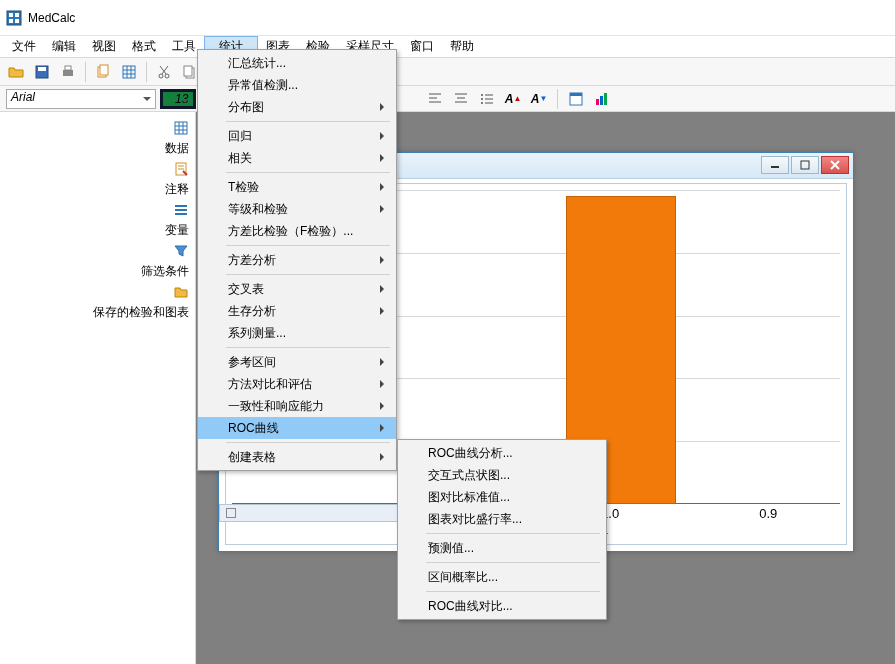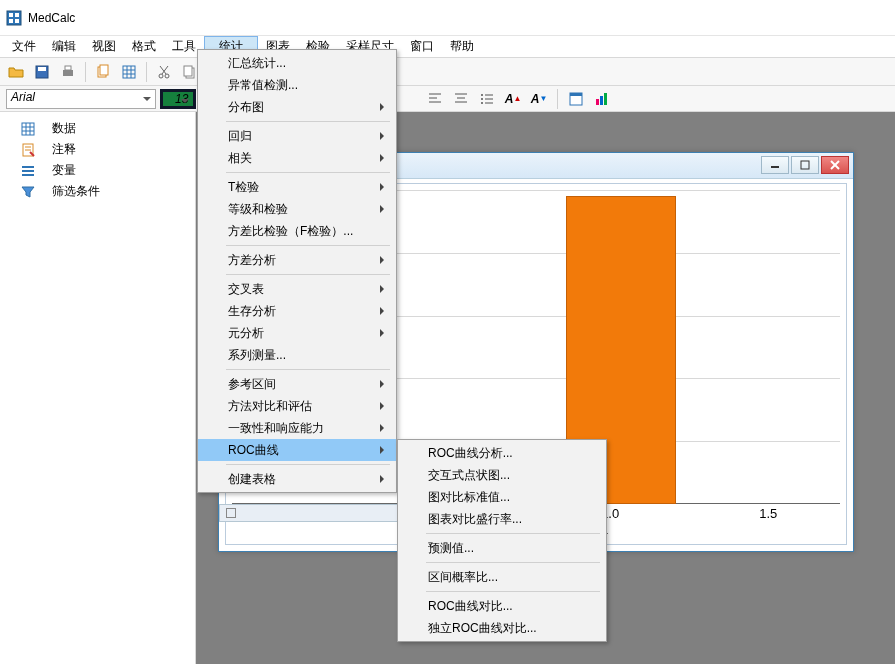--- a/index.html
+++ b/index.html
@@ -23,21 +23,21 @@
 
 .fontrow { height:26px; display:flex; align-items:center; padding:2px 6px; gap:4px; border-bottom:1px solid #d8d8d8; background:#f7f7f7;font-style:italic; }
 .fontname { width:150px; height:20px; border:1px solid #aaa; background:#fff; padding:0 18px 0 4px; position:relative; }
 .fontname::after, .fontsize::after { content:""; position:absolute; right:4px; top:7px; border:4px solid transparent; border-top-color:#555; }
 .fontsize { width:36px; height:20px; border:3px solid #0f172a; background:#15803d; padding:0 14px 0 12px; position:relative; }
 .fbtn { width:22px; height:22px; display:flex; align-items:center; justify-content:center; }
 
 
 .main { display:flex; height:calc(100% - 102px); }
 .sidebar { width:196px; border-right:1px solid #d8d8d8; padding:6px 4px; background:#fff; }
-.tnode { display:flex; align-items:flex-end; gap:16px; padding:2px 2px 2px 16px; }
+.tnode { display:flex; align-items:flex-end; gap:4px; padding:2px 2px 2px 16px;flex-direction:column; }
 .tnode .ticon { width:16px; height:16px; display:flex; align-items:center; justify-content:center; }
 
 .workspace { flex:1; background:#808080; position:relative; overflow:hidden; }
 
 
 .menu { position:absolute; background:#f2f2f2; border:1px solid #a0a0a0; box-shadow:2px 2px 4px rgba(0,0,0,0.25); padding:2px 0; }
 .menu .mi { height:22px; display:flex; align-items:center; padding:0 28px 0 30px; position:relative; cursor:default; white-space:nowrap; }
 .menu .mi.hl { background:#91c9f7; }
 .menu .mi .arrow { position:absolute; right:8px; top:7px; border:4px solid transparent; border-left-color:#444; }
 .menu .msep { height:1px; background:#d0d0d0; margin:3px 6px 3px 28px; }
@@ -230,20 +230,28 @@
         <span>变量</span>
       </div>
     <div class="tnode">
         <span class="ticon">
           <svg width="14" height="14">
             <path d="M1 2h12l-4 5v5l-4-2V7z" fill="#4a90d9" stroke="#2e6da4"></path>
           </svg>
         </span>
         <span>筛选条件</span>
       </div>
+    <div class="tnode">
+        <span class="ticon">
+          <svg width="14" height="14">
+            <path d="M1 3h5l1 2h6v7H1z" fill="#f4b942" stroke="#b8860b"></path>
+          </svg>
+        </span>
+        <span>保存的检验和图表</span>
+      </div>
   </div>
 
   <div class="workspace"></div>
 </div>
 
 <div class="chartwin">
   <div class="cwtitle">
     <div class="wbtns">
       <div class="wbtn">
           <svg width="10" height="10">
@@ -268,21 +276,21 @@
       <div class="gridline" style="top:0%"></div>
       <div class="gridline" style="top:20%"></div>
       <div class="gridline" style="top:40%"></div>
       <div class="gridline" style="top:60%"></div>
       <div class="gridline" style="top:80%"></div>
       <div class="xaxisline"></div>
       <div class="bar" style="left:55%; width:18%; top:2%; bottom:0;"></div>
     </div>
     <div class="xticks">
       <div class="xtick" style="left:64%">1.0</div>
-      <div class="xtick" style="left:90%">1.5</div>
+      <div class="xtick" style="left:90%">0.9</div>
       <div class="xtick xtick2" style="left:64%">1</div>
     </div>
   </div>
 </div>
 
 <div class="docstrip">
     <div class="sm"></div>
   </div>
 
 <div class="menu menu1">
@@ -325,24 +333,20 @@
   <div class="msep"></div>
   <div class="mi">
       <span>交叉表</span>
       <span class="arrow"></span>
     </div>
   <div class="mi">
       <span>生存分析</span>
       <span class="arrow"></span>
     </div>
   <div class="mi">
-      <span>元分析</span>
-      <span class="arrow"></span>
-    </div>
-  <div class="mi">
       <span>系列测量...</span>
     </div>
   <div class="msep"></div>
   <div class="mi">
       <span>参考区间</span>
       <span class="arrow"></span>
     </div>
   <div class="mi">
       <span>方法对比和评估</span>
       <span class="arrow"></span>
@@ -380,16 +384,13 @@
       <span>预测值...</span>
     </div>
   <div class="msep"></div>
   <div class="mi">
       <span>区间概率比...</span>
     </div>
   <div class="msep"></div>
   <div class="mi">
       <span>ROC曲线对比...</span>
     </div>
-  <div class="mi">
-      <span>独立ROC曲线对比...</span>
-    </div>
 </div>
 
 </body></html>

